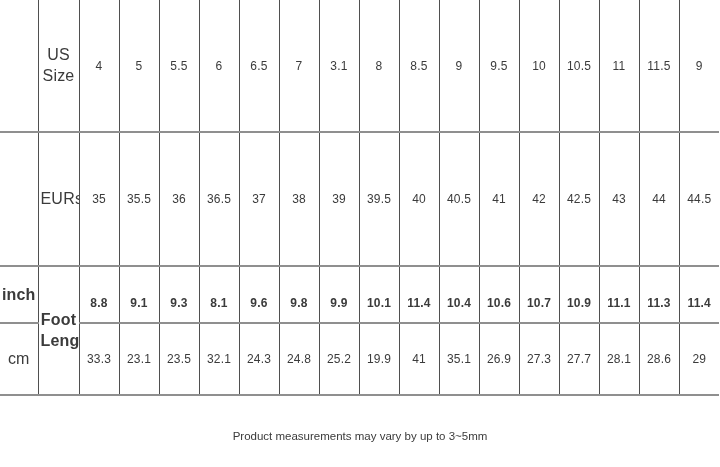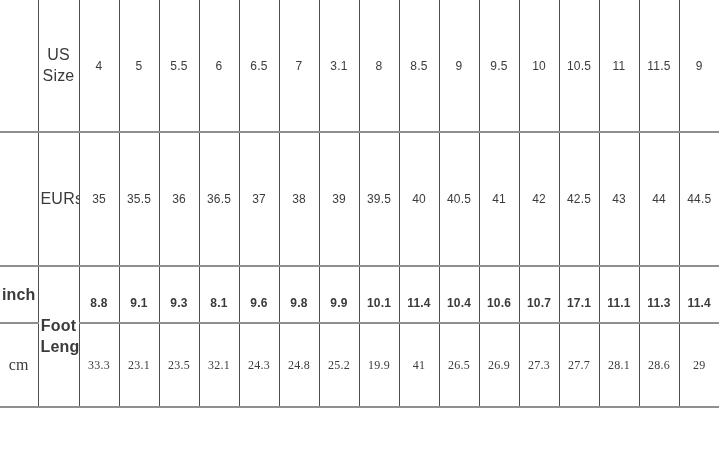--- a/index.html
+++ b/index.html
@@ -23,21 +23,21 @@
     vertical-align: middle;
     font-size: 12px;
     letter-spacing: 0.2px;
     overflow: hidden;
   }
   td:first-child { border-left: none; }
 
   tr.r-us-size          { height: 132px; }
   tr.r-eur-size         { height: 134px; }
   tr.r-foot-length-inch { height: 57px; font-weight: bold; }
-  tr.r-foot-length-cm   { height: 84px; font-family: Liberation Serif, serif; }
+  tr.r-foot-length-cm   { height: 72px; }
 
   
   tr.r-us-size > td,
   tr.r-eur-size > td,
   tr.r-foot-length-inch > td,
   tr.r-foot-length-cm > td { border-bottom: 2px solid #8f8f8f; }
 
   
   tr.r-foot-length-inch > td.value { vertical-align: bottom; padding-bottom: 12px; }
 
@@ -127,40 +127,41 @@
           <td class="value">9.3</td>
           <td class="value">8.1</td>
           <td class="value">9.6</td>
           <td class="value">9.8</td>
           <td class="value">9.9</td>
           <td class="value">10.1</td>
           <td class="value">11.4</td>
           <td class="value">10.4</td>
           <td class="value">10.6</td>
           <td class="value">10.7</td>
-          <td class="value">17.1</td>
+          <td class="value">10.9</td>
           <td class="value">11.1</td>
           <td class="value">11.3</td>
           <td class="value">11.4</td>
         </tr>
         <tr class="r-foot-length-cm">
           <td class="unit">cm</td>
           <td class="value">33.3</td>
           <td class="value">23.1</td>
           <td class="value">23.5</td>
           <td class="value">32.1</td>
           <td class="value">24.3</td>
           <td class="value">24.8</td>
           <td class="value">25.2</td>
           <td class="value">19.9</td>
           <td class="value">41</td>
-          <td class="value">26.5</td>
+          <td class="value">35.1</td>
           <td class="value">26.9</td>
           <td class="value">27.3</td>
           <td class="value">27.7</td>
           <td class="value">28.1</td>
           <td class="value">28.6</td>
           <td class="value">29</td>
         </tr>
       </tbody>
   </table>
 
+  <div class="note">Product measurements may vary by up to 3~5mm</div>
 </div>
 
 </body></html>

